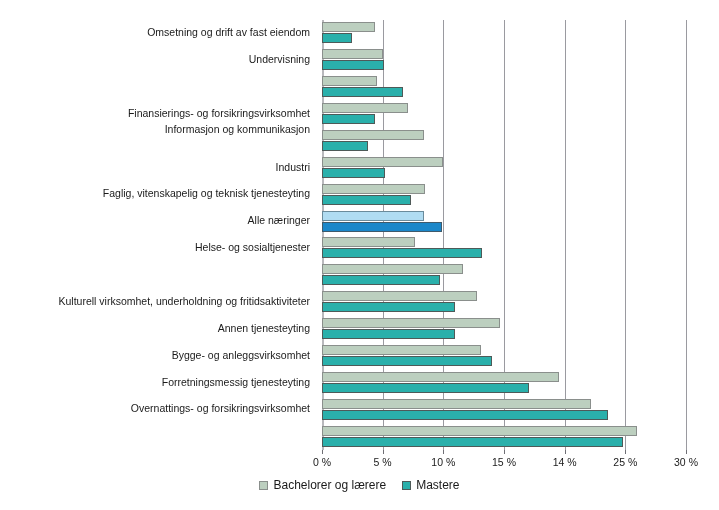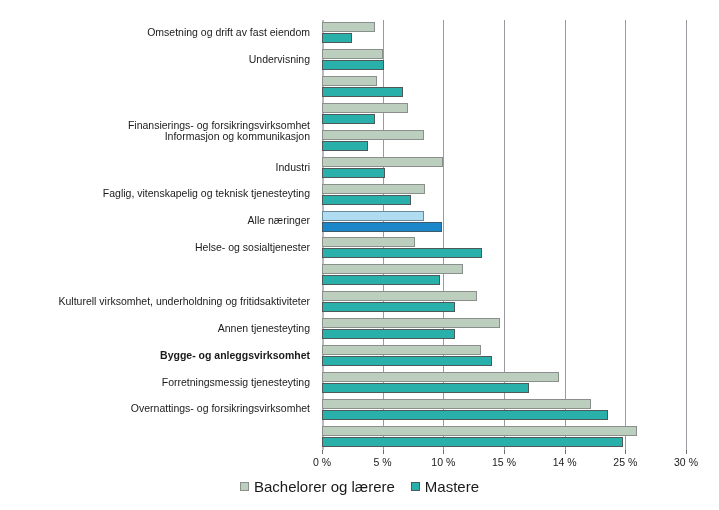--- a/index.html
+++ b/index.html
@@ -128,49 +128,49 @@
     width: 719px;
     display: flex;
     justify-content: center;
     align-items: center;
     gap: 16px;
   }
   .legend-item {
     display: flex;
     align-items: center;
     gap: 5px;
-    font-size: 15px;
+    font-size: 12px;
     color: #1a1a1a;
   }
   .legend-swatch {
     width: 9px;
     height: 9px;
     border: 1px solid #8a8f8c;
     box-sizing: border-box;
   }
   .legend-swatch.bachelor { background: #bccfbf; }
   .legend-swatch.master { background: #2ab0ab; border-color: #4e5a58; }
 </style>
 </head>
 <body>
 
 <div id="chart-root">
 
   <div id="cat-labels">
       <div class="cat-label" style="top: 6.1875px;">Omsetning og drift av fast eiendom</div>
       <div class="cat-label" style="top: 33.0625px;">Undervisning</div>
-      <div class="cat-label" style="top: 86.8125px; margin-top: 12px;">Finansierings- og forsikringsvirksomhet</div>
-      <div class="cat-label" style="top: 110px;">Informasjon og kommunikasjon</div>
+      <div class="cat-label" style="top: 86.8125px;">Finansierings- og forsikringsvirksomhet</div>
+      <div class="cat-label" style="top: 103px;">Informasjon og kommunikasjon</div>
       <div class="cat-label" style="top: 140.562px;">Industri</div>
       <div class="cat-label" style="top: 167.438px;">Faglig, vitenskapelig og teknisk tjenesteyting</div>
       <div class="cat-label" style="top: 194.312px;">Alle næringer</div>
       <div class="cat-label" style="top: 221.188px;">Helse- og sosialtjenester</div>
       <div class="cat-label" style="top: 274.938px;">Kulturell virksomhet, underholdning og fritidsaktiviteter</div>
       <div class="cat-label" style="top: 301.812px;">Annen tjenesteyting</div>
-      <div class="cat-label" style="top: 328.688px; font-weight: bold;">Bygge- og anleggsvirksomhet</div>
+      <div class="cat-label" style="top: 328.688px;">Bygge- og anleggsvirksomhet</div>
       <div class="cat-label" style="top: 355.562px;">Forretningsmessig tjenesteyting</div>
       <div class="cat-label" style="top: 382.438px;">Overnattings- og forsikringsvirksomhet</div>
     </div>
 
   <div id="plot-area">
       <div class="gridline axis-origin" style="left: 0px;"></div>
       <div class="gridline minor" style="left: 60.6667px;"></div>
       <div class="gridline minor" style="left: 121.333px;"></div>
       <div class="gridline minor" style="left: 182px;"></div>
       <div class="gridline minor" style="left: 242.667px;"></div>

